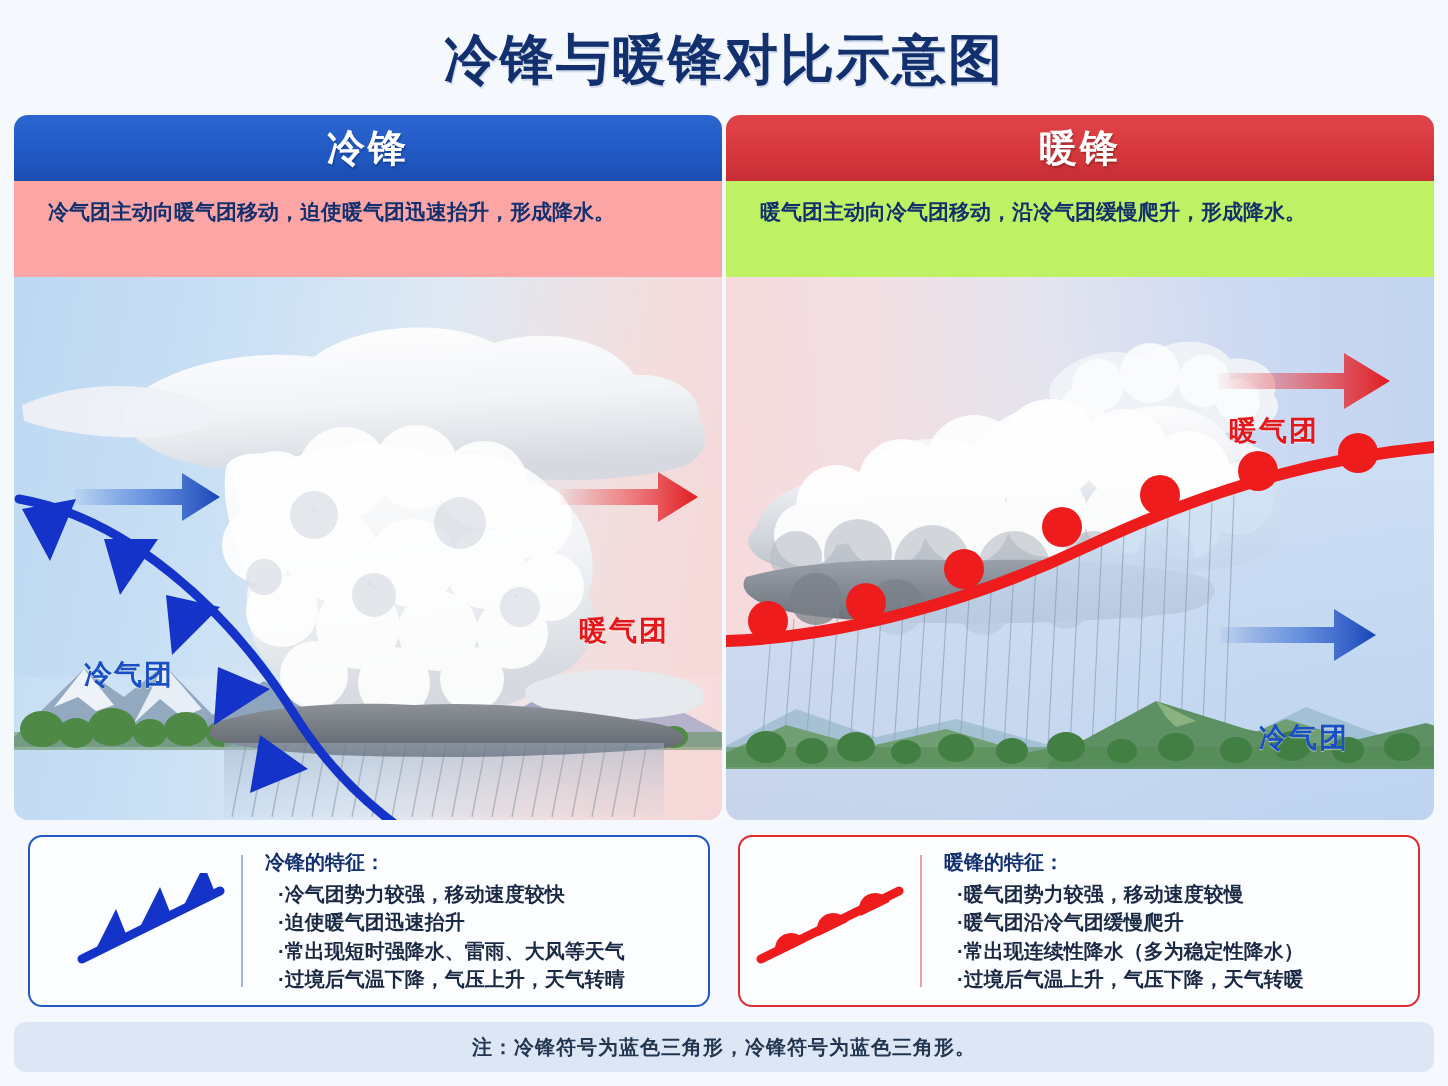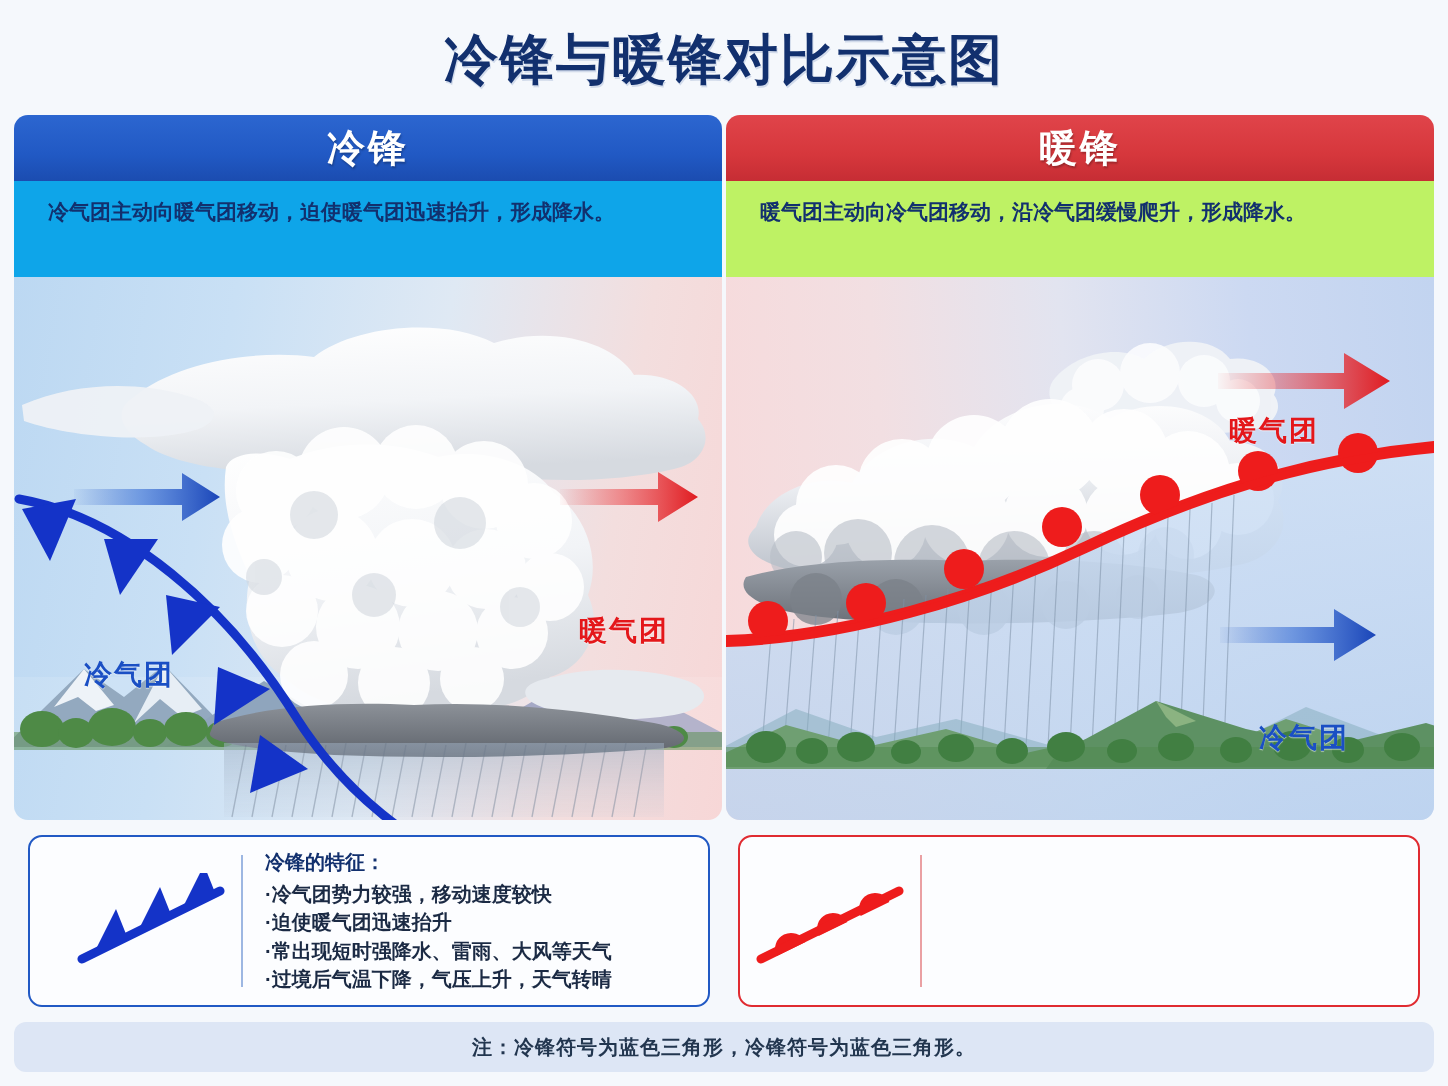--- a/index.html
+++ b/index.html
@@ -36,21 +36,21 @@
     text-shadow:1px 2px 2px rgba(0,0,0,.25);
   }
   .cold .panel-header{background:linear-gradient(180deg,#2c66d0 0%,#2159c4 60%,#1b4cb0 100%);}
   .warm .panel-header{background:linear-gradient(180deg,#e0444a 0%,#d6373c 60%,#c62d34 100%);}
 
   .panel-desc{
     position:relative;width:100%;height:96px;box-sizing:border-box;
     padding:16px 26px 0 34px;
     font-size:21px;font-weight:bold;line-height:1.45;color:#12306e;
   }
-  .cold .panel-desc{background:#0ea5e9;}
+  .cold .panel-desc{background:#fca5a5;}
   .warm .panel-desc{background:#bef264;}
 
   .scene{position:relative;width:100%;height:543px;overflow:hidden;}
 
   
   .sky{position:absolute;inset:0;}
   .cold .sky{background:linear-gradient(100deg,#bcd8f2 0%,#c9e0f5 28%,#dfe9f4 55%,#f3dede 80%,#f7d7d7 100%);}
   .warm .sky{background:linear-gradient(85deg,#f7dadb 0%,#f2dfe2 25%,#e2e4f0 50%,#ccd9f2 75%,#c2d4f0 100%);}
 
   
@@ -66,21 +66,21 @@
   }
   .fbox.cold{left:0;border:2px solid #2159c4;padding-left:31px;}
   .fbox.warm{left:710px;border:2px solid #e02b31;}
   .fsym{width:180px;flex:0 0 180px;display:flex;align-items:center;justify-content:center;}
   .fdiv{width:2px;align-self:stretch;margin:18px 0;}
   .fbox.cold .fdiv{background:#9db7e2;}
   .fbox.warm .fdiv{background:#eaa0a3;}
   .ftext{flex:1;padding:10px 10px 10px 22px;}
   .ftitle{font-size:20px;font-weight:bold;color:#12306e;margin-bottom:4px;}
   .fbox.warm .ftitle{color:#12306e;}
-  .fitem{font-size:20px;font-weight:bold;color:#1b2a44;line-height:1.42;white-space:nowrap;}
+  .fitem{font-size:20px;font-weight:bold;color:#1b2a44;line-height:1.42;white-space:nowrap;margin-left:13px;}
 
   
   .footer{
     position:absolute;left:14px;top:1022px;width:1420px;height:50px;
     background:#dde6f5;border-radius:12px;
     display:flex;align-items:center;justify-content:center;
     font-size:20px;font-weight:bold;color:#22364f;letter-spacing:1px;
   }
 </style>
 </head>
@@ -464,18 +464,25 @@
         <svg width="150" height="96" viewBox="0 0 150 96">
           <g>
             <path d="M20,76 a16,16 0 0 1 32,0 Z" fill="#ee1c1c" transform="rotate(-26 36 76)"></path>
             <path d="M62,56 a16,16 0 0 1 32,0 Z" fill="#ee1c1c" transform="rotate(-26 78 56)"></path>
             <path d="M104,36 a16,16 0 0 1 32,0 Z" fill="#ee1c1c" transform="rotate(-26 120 36)"></path>
           </g>
           <path d="M6,86 L144,18" stroke="#ee1c1c" stroke-width="9" stroke-linecap="round" fill="none"></path>
         </svg>
       </div>
       <div class="fdiv"></div>
+      <div class="ftext">
+        <div class="ftitle">暖锋的特征：</div>
+        <div class="fitem">·暖气团势力较强，移动速度较慢</div>
+        <div class="fitem">·暖气团沿冷气团缓慢爬升</div>
+        <div class="fitem">·常出现连续性降水（多为稳定性降水）</div>
+        <div class="fitem">·过境后气温上升，气压下降，天气转暖</div>
+      </div>
     </div>
   </div>
 
   <div class="footer">注：冷锋符号为蓝色三角形，冷锋符号为蓝色三角形。</div>
 
 </div>
 
 </body></html>

